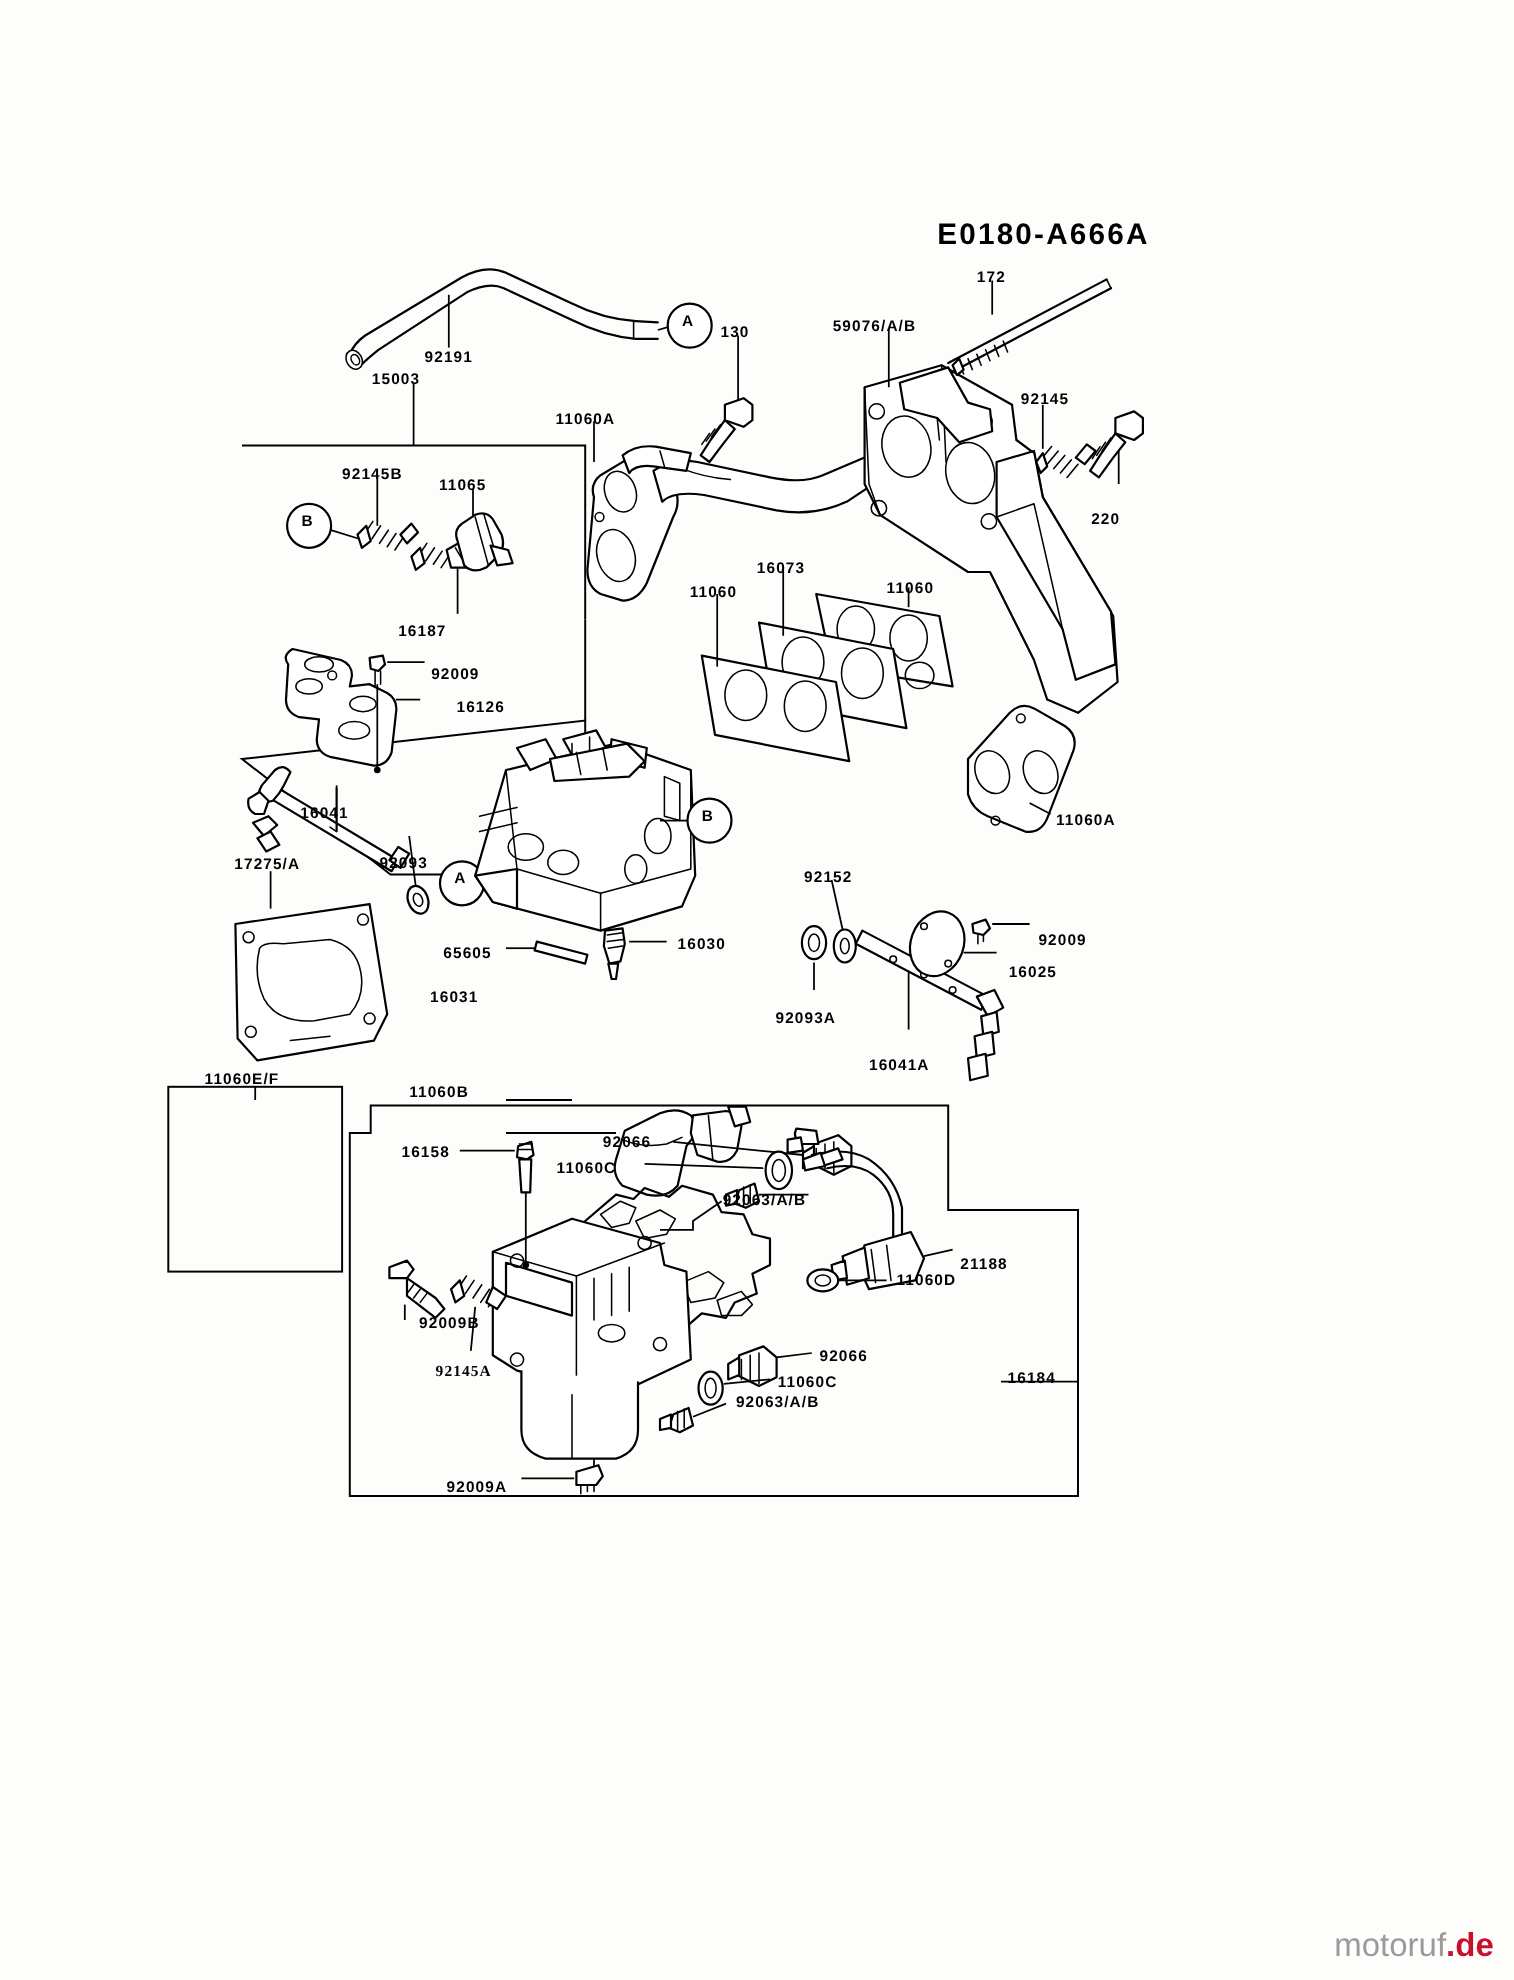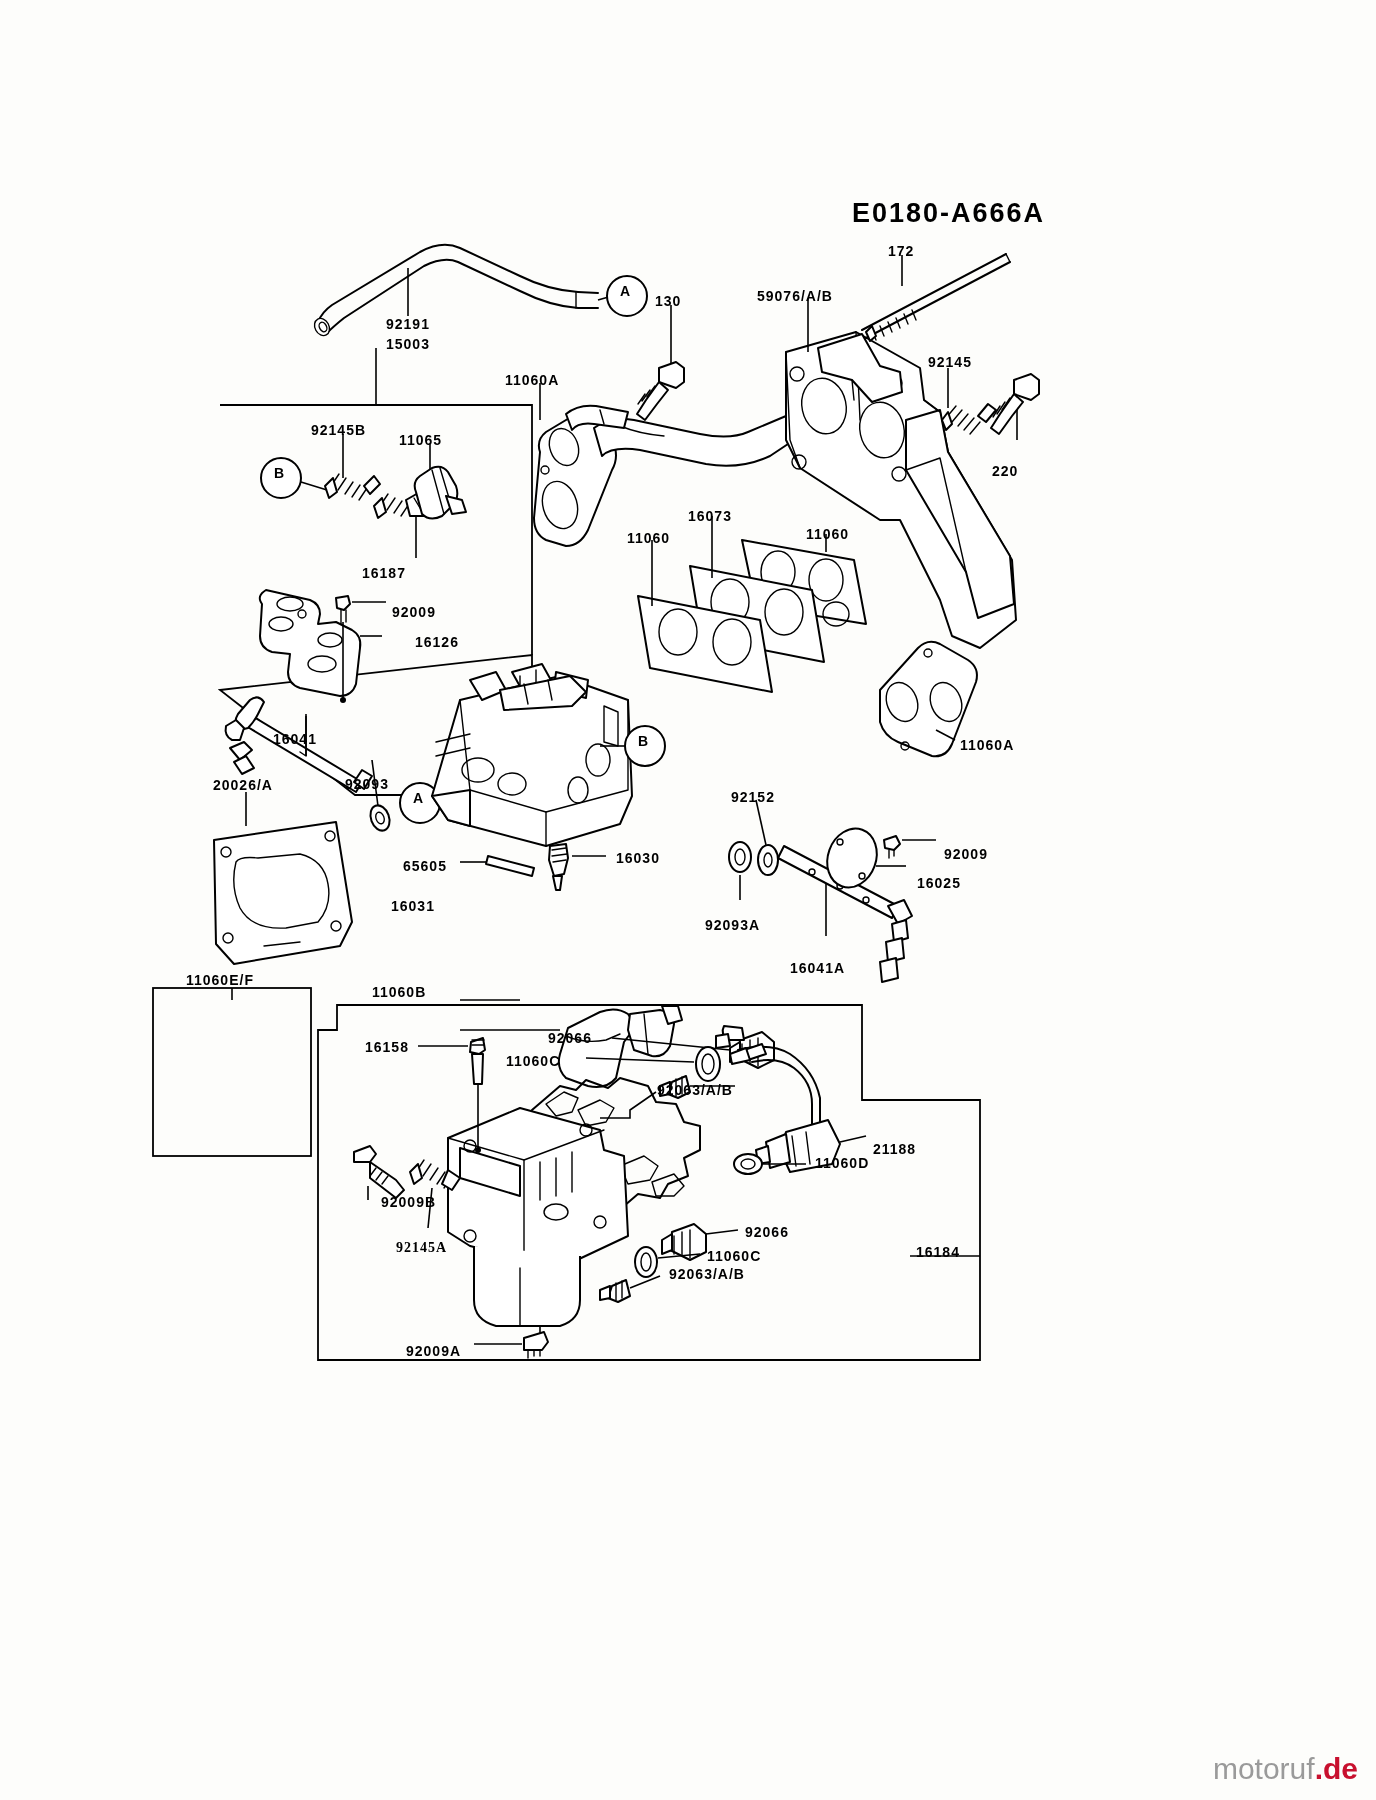--- a/index.html
+++ b/index.html
@@ -426,40 +426,40 @@
 
   </svg>
 
   <div class="lbl t-title" style="left:852px;top:198px;">E0180-A666A</div>
 
   <div class="lbl t-part" style="left:620px;top:283px;">A</div>
   <div class="lbl t-part" style="left:274px;top:465px;">B</div>
   <div class="lbl t-part" style="left:413px;top:790px;">A</div>
   <div class="lbl t-part" style="left:638px;top:733px;">B</div>
 
-  <div class="lbl t-part" style="left:338px;top:336px;margin-left:48px;">15003</div>
+  <div class="lbl t-part" style="left:338px;top:336px;">15003</div>
   <div class="lbl t-part" style="left:386px;top:316px;">92191</div>
   <div class="lbl t-part" style="left:655px;top:293px;">130</div>
   <div class="lbl t-part" style="left:757px;top:288px;">59076/A/B</div>
   <div class="lbl t-part" style="left:888px;top:243px;">172</div>
   <div class="lbl t-part" style="left:928px;top:354px;">92145</div>
   <div class="lbl t-part" style="left:992px;top:463px;">220</div>
   <div class="lbl t-part" style="left:505px;top:372px;">11060A</div>
   <div class="lbl t-part" style="left:311px;top:422px;">92145B</div>
   <div class="lbl t-part" style="left:399px;top:432px;">11065</div>
   <div class="lbl t-part" style="left:362px;top:565px;">16187</div>
   <div class="lbl t-part" style="left:392px;top:604px;">92009</div>
   <div class="lbl t-part" style="left:415px;top:634px;">16126</div>
   <div class="lbl t-part" style="left:688px;top:508px;">16073</div>
   <div class="lbl t-part" style="left:627px;top:530px;">11060</div>
   <div class="lbl t-part" style="left:806px;top:526px;">11060</div>
   <div class="lbl t-part" style="left:960px;top:737px;">11060A</div>
   <div class="lbl t-part" style="left:273px;top:731px;">16041</div>
   <div class="lbl t-part" style="left:345px;top:776px;">92093</div>
-  <div class="lbl t-part" style="left:213px;top:777px;">20026/A</div>
+  <div class="lbl t-part" style="left:213px;top:777px;">17275/A</div>
   <div class="lbl t-part" style="left:731px;top:789px;">92152</div>
   <div class="lbl t-part" style="left:944px;top:846px;">92009</div>
   <div class="lbl t-part" style="left:917px;top:875px;">16025</div>
   <div class="lbl t-part" style="left:705px;top:917px;">92093A</div>
   <div class="lbl t-part" style="left:790px;top:960px;">16041A</div>
   <div class="lbl t-part" style="left:403px;top:858px;">65605</div>
   <div class="lbl t-part" style="left:616px;top:850px;">16030</div>
   <div class="lbl t-part" style="left:391px;top:898px;">16031</div>
   <div class="lbl t-part" style="left:372px;top:984px;">11060B</div>
   <div class="lbl t-part" style="left:186px;top:972px;">11060E/F</div>

